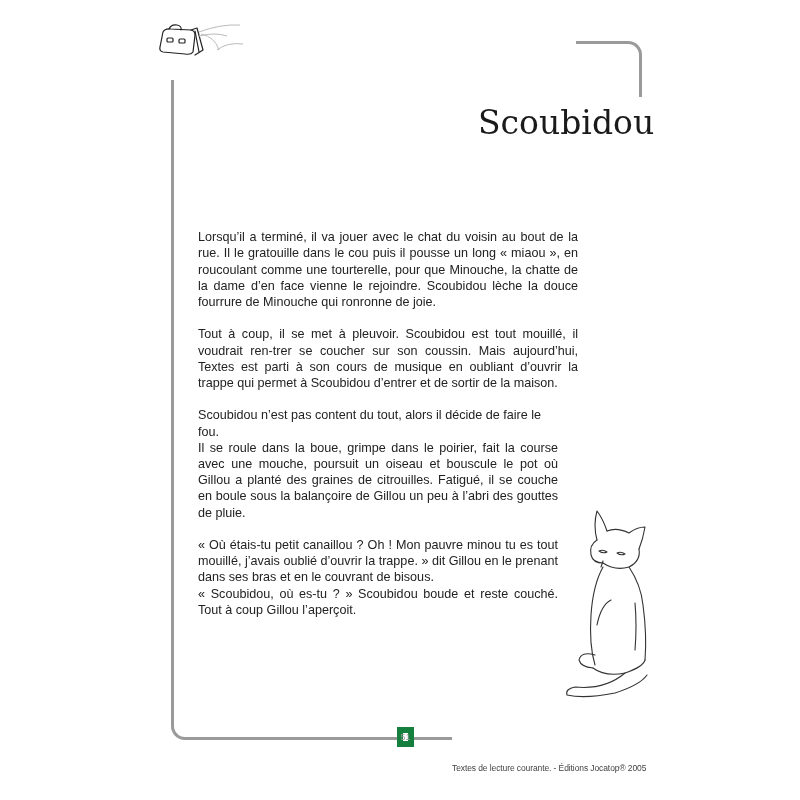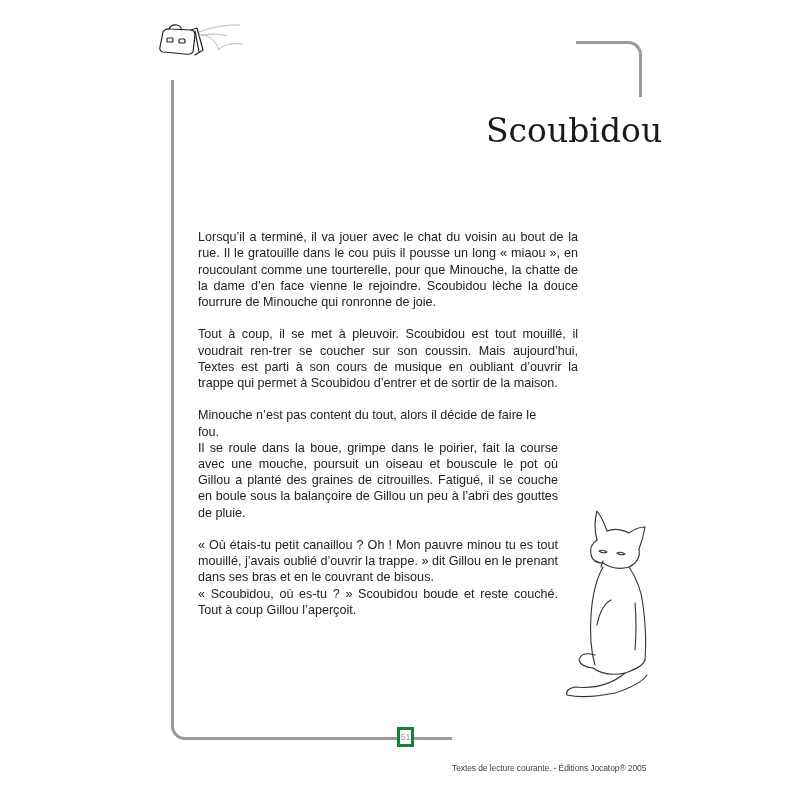--- a/index.html
+++ b/index.html
@@ -14,21 +14,21 @@
       border-bottom-left-radius: 14px; box-sizing: border-box;
     }
     .frame-bottom {
       position: absolute; left: 195px; top: 737px; width: 202px; height: 3px; background: #9a9a9a;
     }
     .frame-bottom-2 {
       position: absolute; left: 414px; top: 737px; width: 38px; height: 3px; background: #9a9a9a;
     }
     .page-number-box {
       position: absolute; left: 397px; top: 727px; width: 17px; height: 20px;
-      border: 3px solid #15803d; box-sizing: border-box; background: #fff;
+      border: 6px solid #15803d; box-sizing: border-box; background: #fff;
       font-family: "Liberation Sans", sans-serif; font-size: 9px; color: #9a9a9a;
       display: flex; align-items: center; justify-content: center;
     }
     .footer-text {
       position: absolute; left: 452px; top: 763px;
       font-family: "Liberation Sans", sans-serif; font-size: 8.5px; color: #444;
       white-space: nowrap; letter-spacing: -0.1px;
     }
 
     .frame-top-right {
@@ -77,29 +77,29 @@
     </g>
   </svg>
 
   <div class="frame-top-right"></div>
   <div class="frame-left"></div>
   <div class="frame-bottom"></div>
   <div class="page-number-box">51</div>
   <div class="frame-bottom-2"></div>
   <div class="footer-text">Textes de lecture courante. - Éditions Jocatop® 2005</div>
 
-  <h1 class="title" style="margin:8px;">Scoubidou</h1>
+  <h1 class="title" style="margin:0;">Scoubidou</h1>
 
   <div class="story">
     <div class="gap"></div>
     <p class="justify">Lorsqu’il a terminé,  il va jouer avec le chat du voisin au bout de la rue. Il le gratouille dans le cou puis il pousse un  long « miaou », en roucoulant comme une tourterelle, pour que Minouche, la chatte de la dame d’en face vienne le rejoindre. Scoubidou lèche la douce fourrure de Minouche qui ronronne de joie.</p>
     <div class="gap"></div>
     <p class="justify">Tout à coup, il se met à pleuvoir. Scoubidou est tout mouillé, il voudrait ren-trer se coucher sur son coussin. Mais aujourd’hui, Textes est parti à son cours de musique en oubliant d’ouvrir la trappe qui permet à Scoubidou d’entrer et de sortir de la maison.</p>
     <div class="gap"></div>
-    <p class="narrow">Minouche n’est pas content du tout, alors il décide de faire le fou.</p>
+    <p class="narrow">Scoubidou n’est pas content du tout, alors il décide de faire le fou.</p>
     <p class="justify narrow">Il se roule dans la boue, grimpe dans le poirier, fait la course avec une mouche, poursuit un oiseau et bouscule le pot où Gillou a planté des graines de citrouilles. Fatigué, il se couche en boule sous la balançoire de Gillou un peu à l’abri des gouttes de pluie.</p>
     <div class="gap"></div>
     <p class="justify narrow">« Où étais-tu petit canaillou ? Oh ! Mon pauvre minou tu es tout mouillé, j’avais oublié d’ouvrir la trappe. » dit Gillou en le prenant dans ses bras et en le couvrant de bisous.</p>
     <p class="justify narrow">« Scoubidou, où es-tu ? » Scoubidou boude et reste couché. Tout à coup Gillou l’aperçoit.</p>
   </div>
 
   <svg class="cat" viewBox="0 0 110 200">
     <g fill="none" stroke="#333" stroke-width="1.1" stroke-linecap="round" stroke-linejoin="round">
       <path d="M52 35 Q48 20 52 6 Q58 14 62 26"></path>
       <path d="M62 26 Q72 22 84 28 Q92 22 100 22 Q98 34 94 44"></path>

